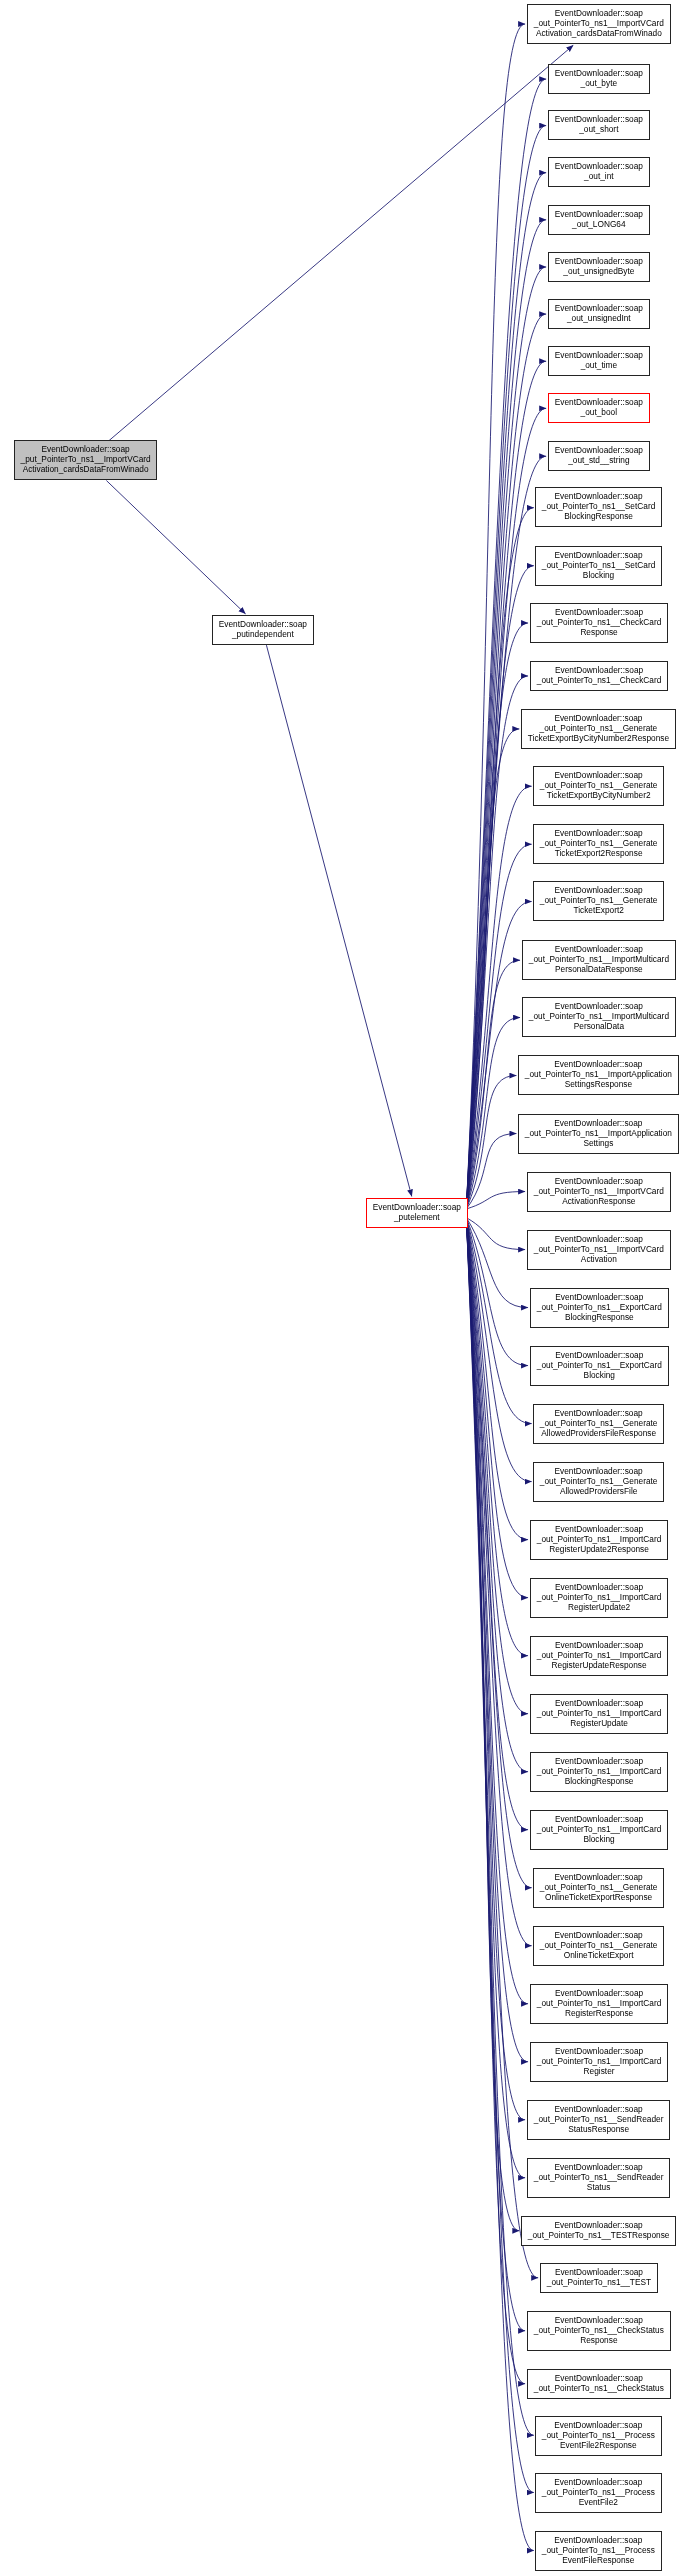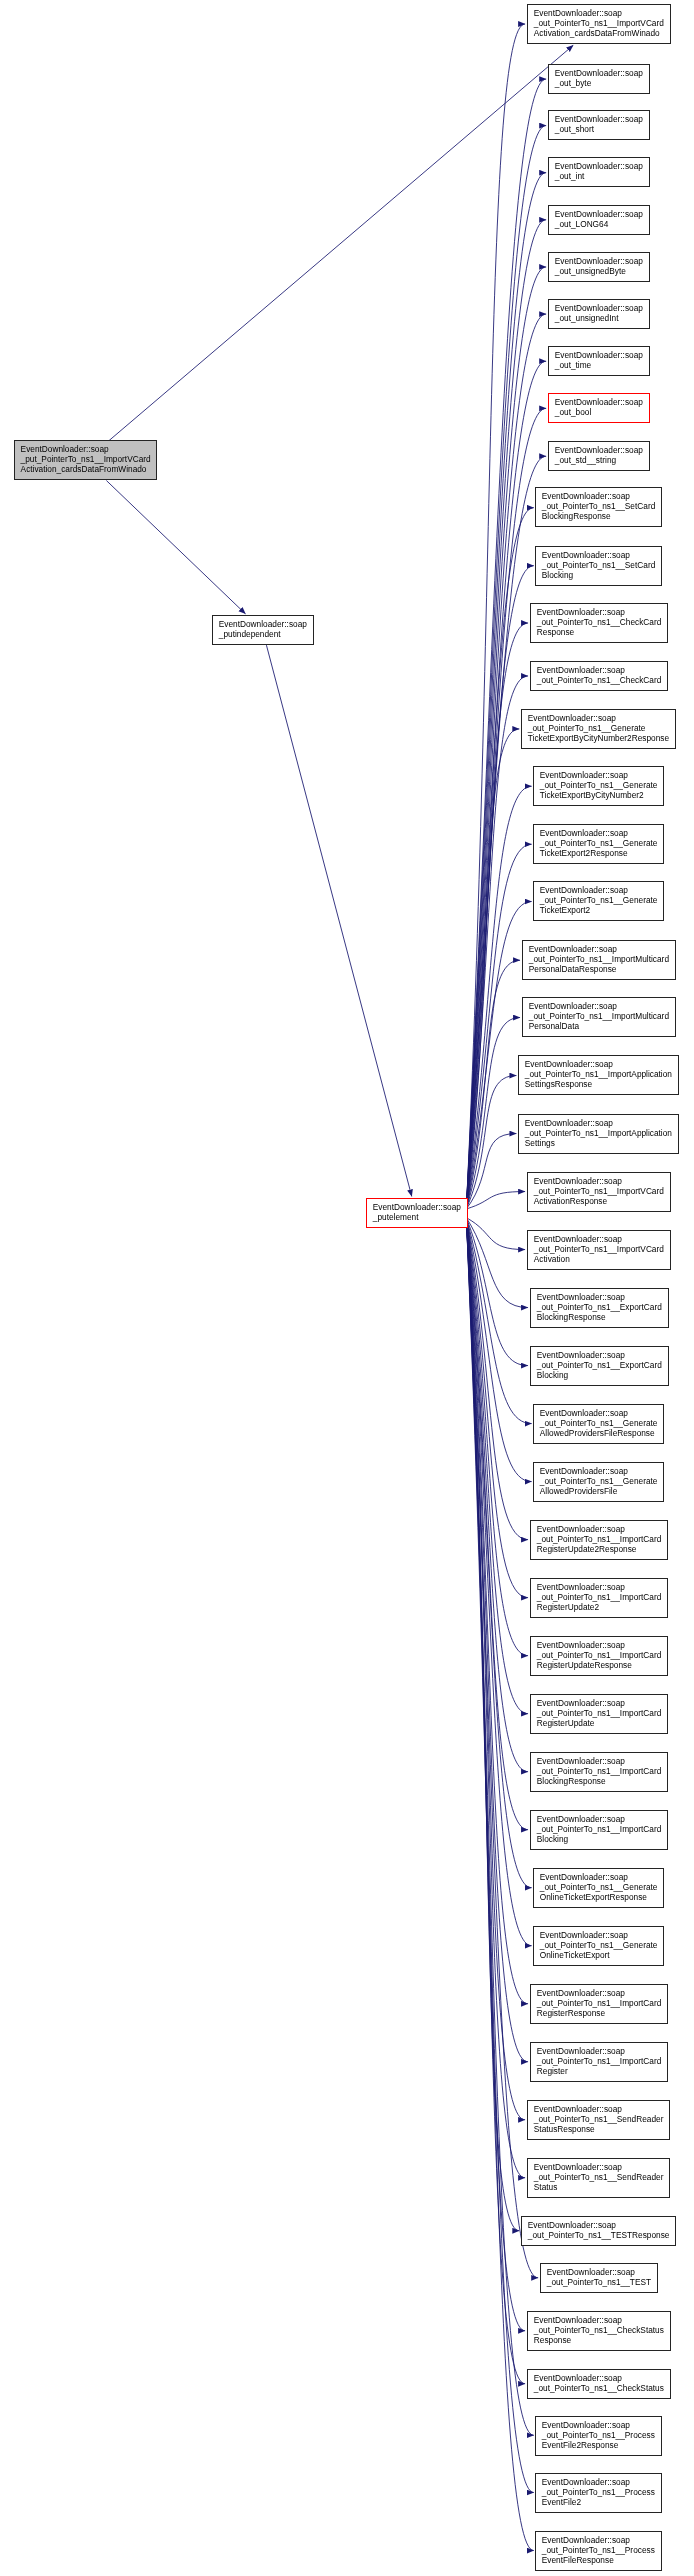--- a/index.html
+++ b/index.html
@@ -8,21 +8,21 @@
   .edge{fill:none;stroke-width:1.2px;}
   .node{
     position:absolute;
     box-sizing:border-box;
     background:#ffffff;
     border:0.7px solid #242424;
     color:#000000;
     font-size:8.3px;
     line-height:9.8px;
     white-space:pre;
-    text-align:left;
+    text-align:center;
     padding:4.4px 5.8px;
     cursor:pointer;
   }
   .node.red{border-color:#ff0000;}
   .node.filled{background:#c0c0c0;}
 </style>
 </head>
 <body>
 
 <div id="graph">

